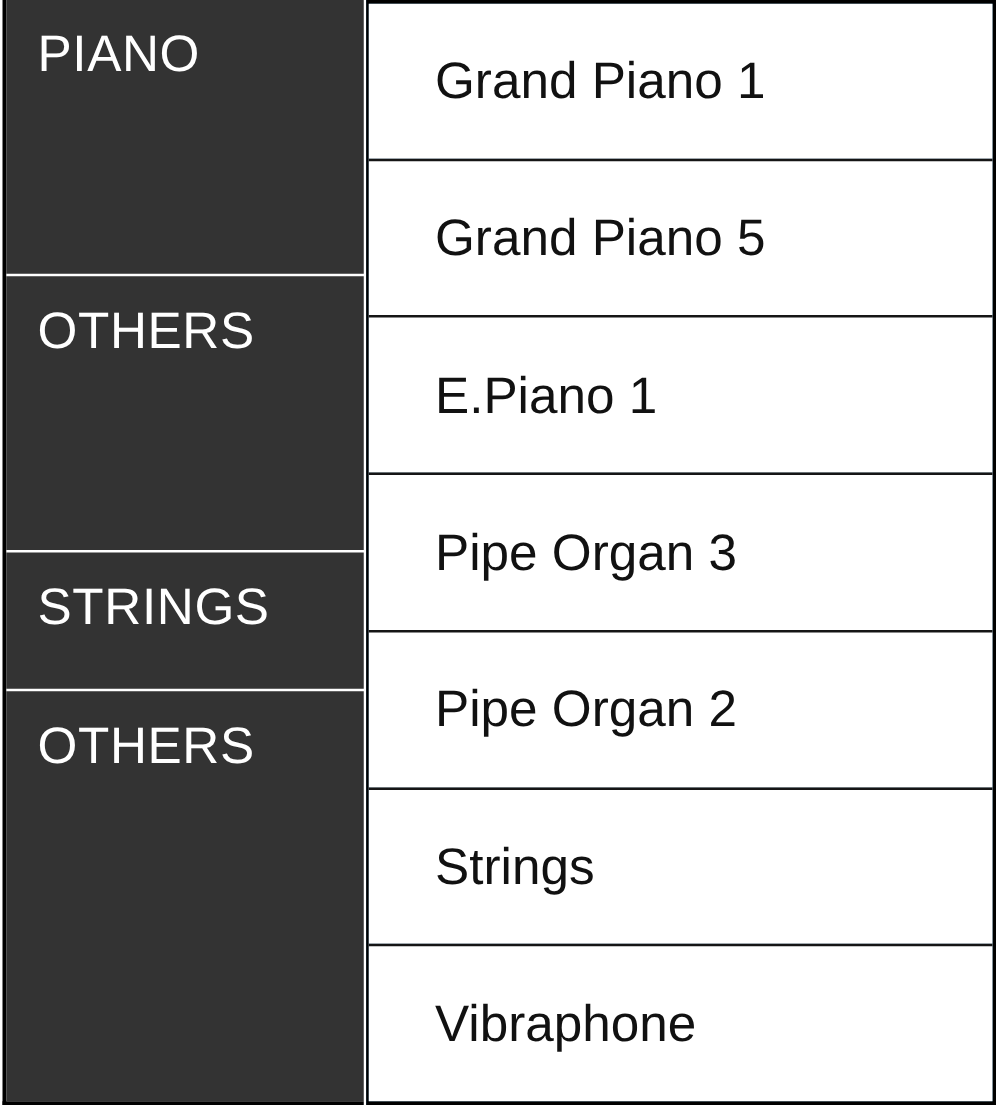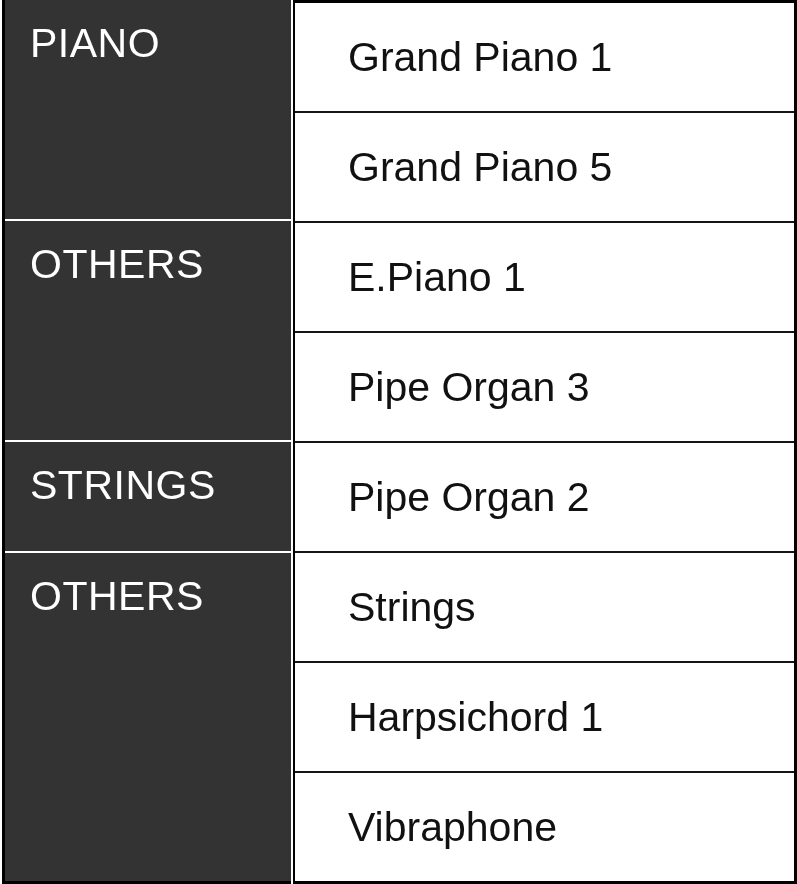--- a/index.html
+++ b/index.html
@@ -97,17 +97,16 @@
     </div>
   </div>
 
   <div class="sound-column">
     <div class="sound-row">Grand Piano 1</div>
     <div class="sound-row">Grand Piano 5</div>
     <div class="sound-row">E.Piano 1</div>
     <div class="sound-row">Pipe Organ 3</div>
     <div class="sound-row">Pipe Organ 2</div>
     <div class="sound-row">Strings</div>
-    <div class="sound-row">Harpsichord 1</div>
     <div class="sound-row">Vibraphone</div>
   </div>
 
 </div>
 
 </body></html>

